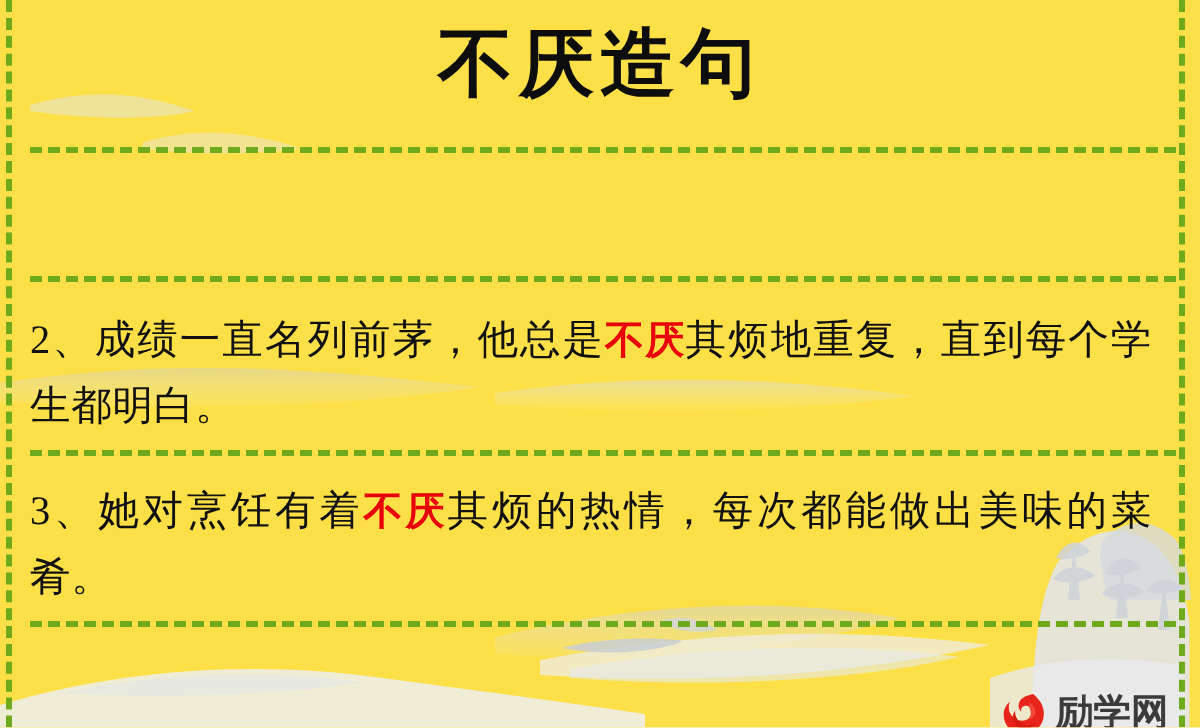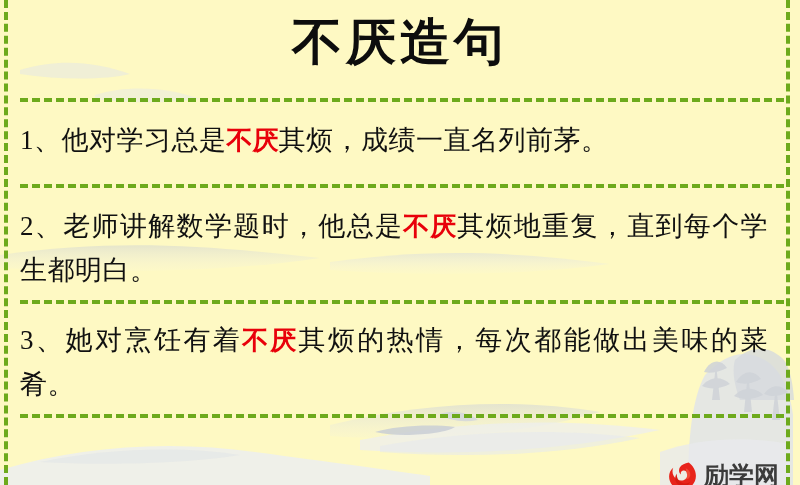--- a/index.html
+++ b/index.html
@@ -4,21 +4,21 @@
 <style>
   html, body {
     margin: 0;
     padding: 0;
     background: #ffffff;
   }
   .page {
     position: relative;
     width: 800px;
     height: 485px;
-    background: #fef9c3;
+    background: #fde047;
     overflow: hidden;
     font-family: "Liberation Serif", "DejaVu Serif", serif;
   }
 
   
   .bg-art {
     position: absolute;
     inset: 0;
     pointer-events: none;
     z-index: 0;
@@ -179,28 +179,25 @@
 
   <div class="edge-dash left"></div>
   <div class="edge-dash right"></div>
 
   <div class="content">
 
     <div class="title">不厌造句</div>
 
     <div class="divider d1"></div>
 
-    <div class="sentence s1">
-      <span>1、</span><span>他对学习总是</span><span class="idiom">不厌</span><span>其烦，成绩一直名列前茅。</span>
-    </div>
 
     <div class="divider d2"></div>
 
     <div class="sentence s2">
-      <span>2、</span><span>老师讲解数学题时，他总是</span><span class="idiom">不厌</span><span>其烦地重复，直到每个学生都明白。</span>
+      <span>2、</span><span>成绩一直名列前茅，他总是</span><span class="idiom">不厌</span><span>其烦地重复，直到每个学生都明白。</span>
     </div>
 
     <div class="divider d3"></div>
 
     <div class="sentence s3">
       <span>3、</span><span>她对烹饪有着</span><span class="idiom">不厌</span><span>其烦的热情，每次都能做出美味的菜肴。</span>
     </div>
 
     <div class="divider d4"></div>
 

